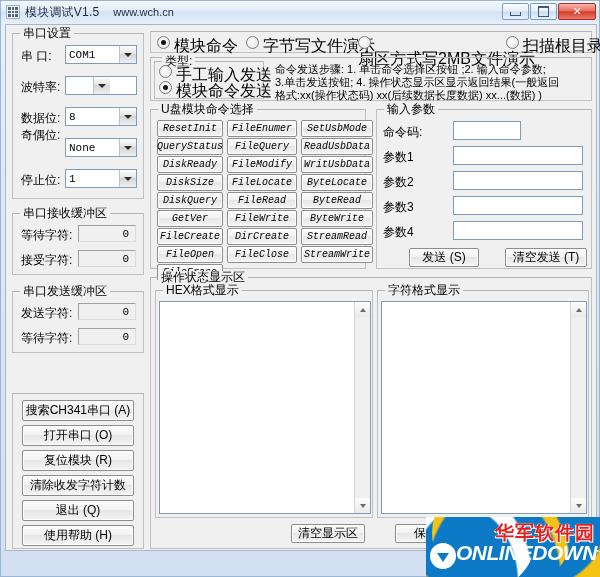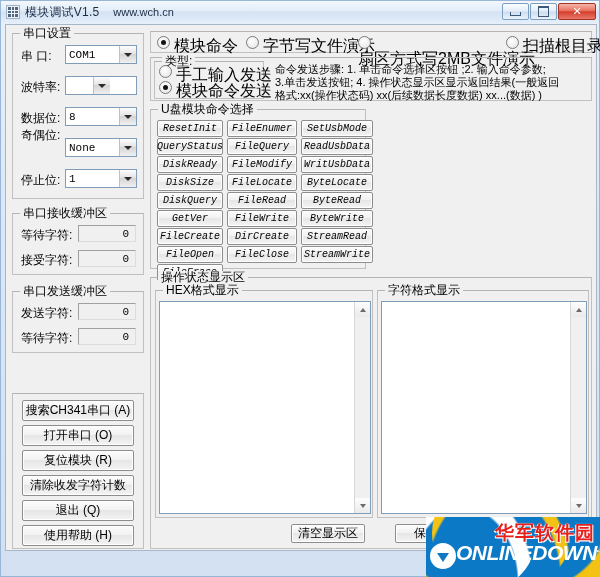--- a/index.html
+++ b/index.html
@@ -340,20 +340,41 @@
       <div class="btn mono" style="left:150px;top:10px;width:72px;height:17px;">SetUsbMode</div>
       <div class="btn mono" style="left:150px;top:28px;width:72px;height:17px;">ReadUsbData</div>
       <div class="btn mono" style="left:150px;top:46px;width:72px;height:17px;">WritUsbData</div>
       <div class="btn mono" style="left:150px;top:64px;width:72px;height:17px;">ByteLocate</div>
       <div class="btn mono" style="left:150px;top:82px;width:72px;height:17px;">ByteRead</div>
       <div class="btn mono" style="left:150px;top:100px;width:72px;height:17px;">ByteWrite</div>
       <div class="btn mono" style="left:150px;top:118px;width:72px;height:17px;">StreamRead</div>
       <div class="btn mono" style="left:150px;top:136px;width:72px;height:17px;">StreamWrite</div>
     </div>
 
+    <div class="grp" style="left:370px;top:84px;width:216px;height:160px;">
+      <div class="lg">输入参数</div>
+
+      <div class="lbl" style="left:6px;top:14px;">命令码:</div>
+      <div class="txtin" style="left:76px;top:11px;width:68px;height:19px;"></div>
+
+      <div class="lbl" style="left:6px;top:39px;">参数1</div>
+      <div class="txtin" style="left:76px;top:36px;width:130px;height:19px;"></div>
+
+      <div class="lbl" style="left:6px;top:64px;">参数2</div>
+      <div class="txtin" style="left:76px;top:61px;width:130px;height:19px;"></div>
+
+      <div class="lbl" style="left:6px;top:89px;">参数3</div>
+      <div class="txtin" style="left:76px;top:86px;width:130px;height:19px;"></div>
+
+      <div class="lbl" style="left:6px;top:114px;">参数4</div>
+      <div class="txtin" style="left:76px;top:111px;width:130px;height:19px;"></div>
+
+      <div class="btn" style="left:32px;top:138px;width:70px;height:19px;">发送 (S)</div>
+      <div class="btn" style="left:128px;top:138px;width:82px;height:19px;">清空发送 (T)</div>
+    </div>
 
     <div class="grp" style="left:144px;top:252px;width:442px;height:272px;">
       <div class="lg">操作状态显示区</div>
 
       <div class="grp" style="left:4px;top:12px;width:218px;height:228px;">
         <div class="lg">HEX格式显示</div>
         <div class="textarea" style="left:3px;top:10px;width:212px;height:213px;">
           <div class="pane"></div>
           <div class="sbar">
             <div class="ar">

